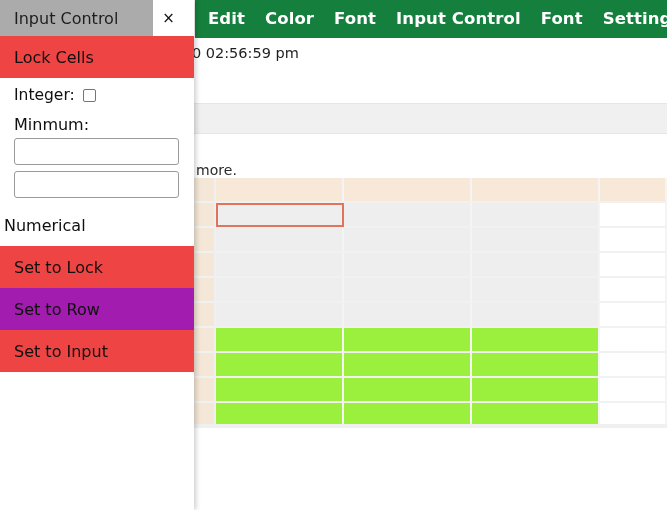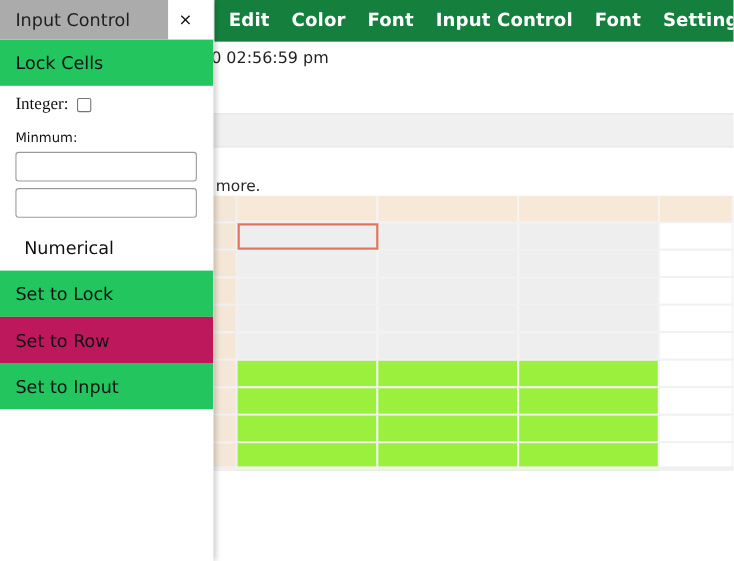--- a/index.html
+++ b/index.html
@@ -173,45 +173,44 @@
     background: #ffffff;
   }
 
   .panel-item {
     height: 42px;
     display: flex;
     align-items: center;
     padding-left: 14px;
     font-size: 16px;
     color: #101010;
-    background: #be185d;
+    background: #a21caf;
     cursor: pointer;
   }
-  .panel-item.green { background: #22c55e; }
+  .panel-item.green { background: #ef4444; }
 
   .field-block { padding: 0 14px; }
   .field-row {
     display: flex;
     align-items: center;
     height: 34px;
     font-size: 15.5px;
     color: #101010;
-    font-family: Liberation Serif, serif;
   }
   .field-row .chk {
     width: 13px; height: 13px;
     margin-left: 8px;
     border: 1px solid #767676;
     border-radius: 2px;
     background: #ffffff;
     display: inline-block;
     cursor: pointer;
   }
   .field-label {
-    font-size: 12px;
+    font-size: 16px;
     color: #101010;
     height: 26px;
     line-height: 26px;
   }
   .field-input {
     width: 165px;
     height: 27px;
     border: 1px solid #9a9a9a;
     border-radius: 3px;
     background: #ffffff;
@@ -219,21 +218,21 @@
     padding: 0 5px;
     margin-bottom: 6px;
     outline: none;
     font-family: "DejaVu Sans", "Liberation Sans", sans-serif;
   }
 
   .panel-static {
     height: 42px;
     display: flex;
     align-items: center;
-    padding-left: 22px;
+    padding-left: 4px;
     font-size: 16px;
     color: #101010;
   }
 
   .spacer-sm { height: 6px; }
 </style>
 </head>
 <body>
 
 <div id="app">

